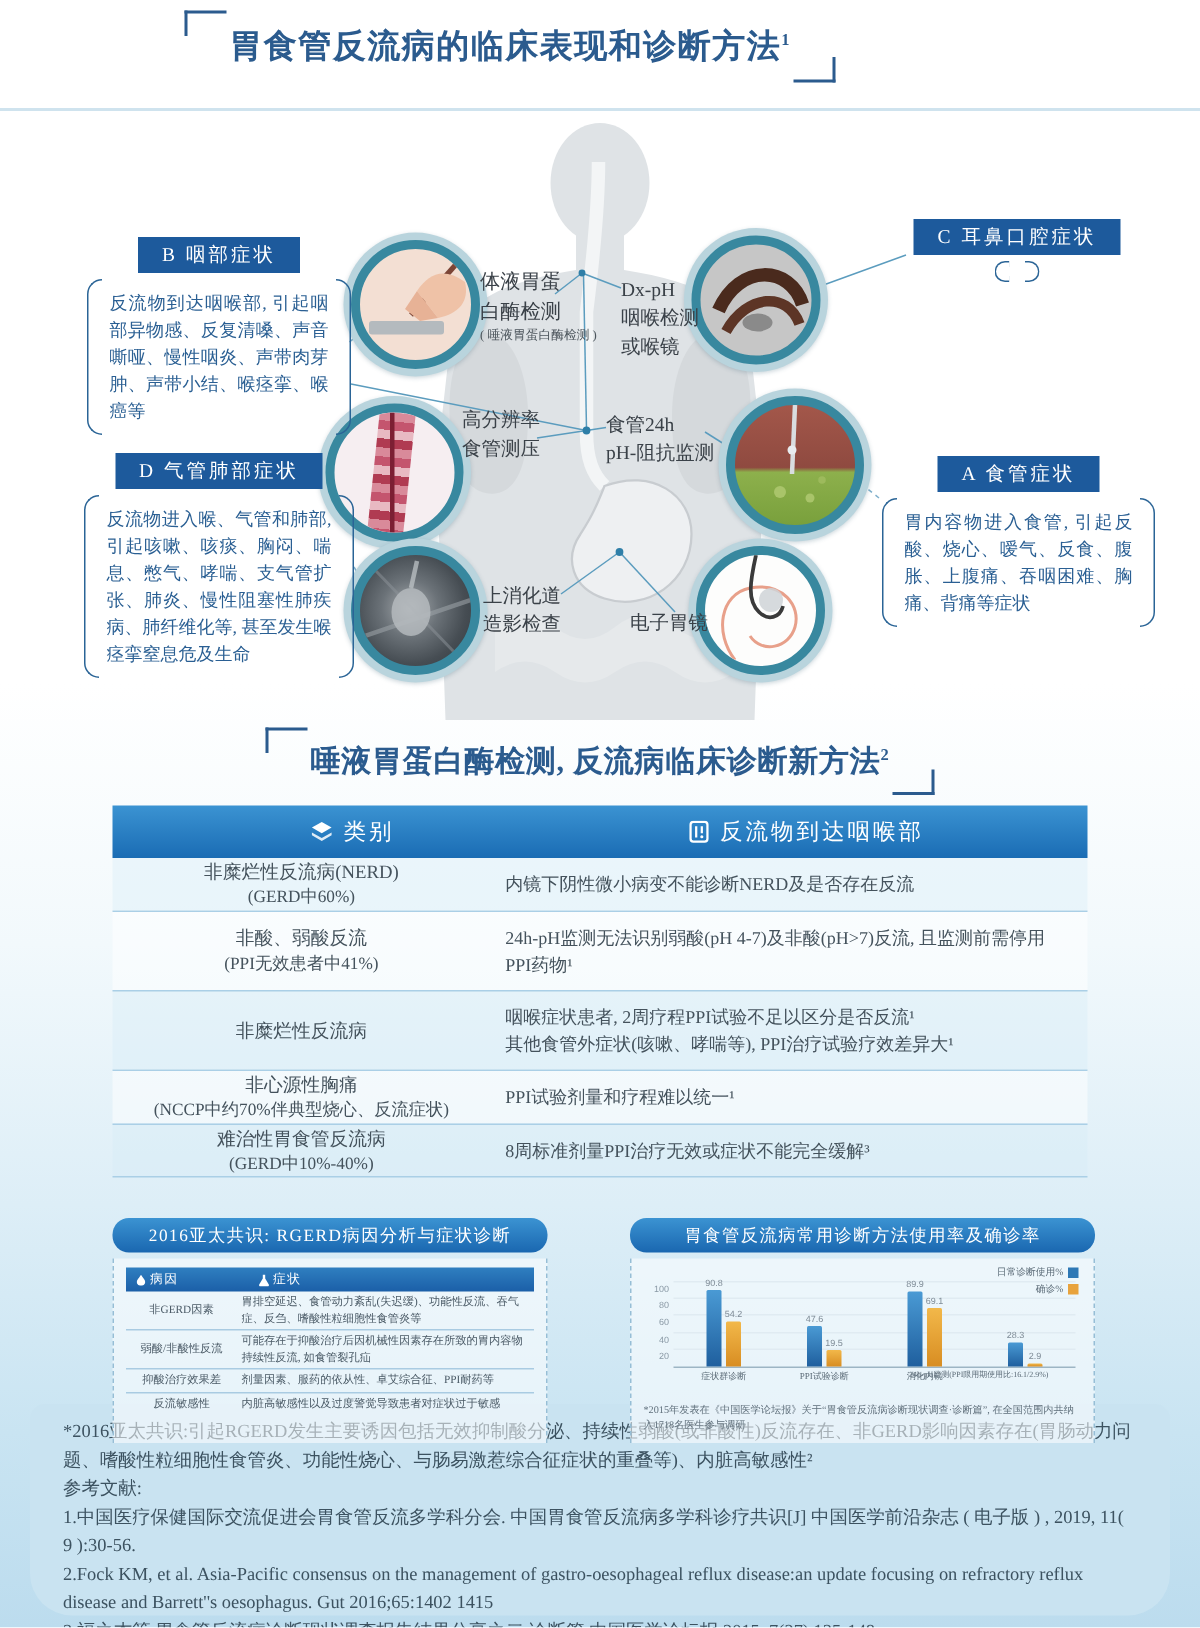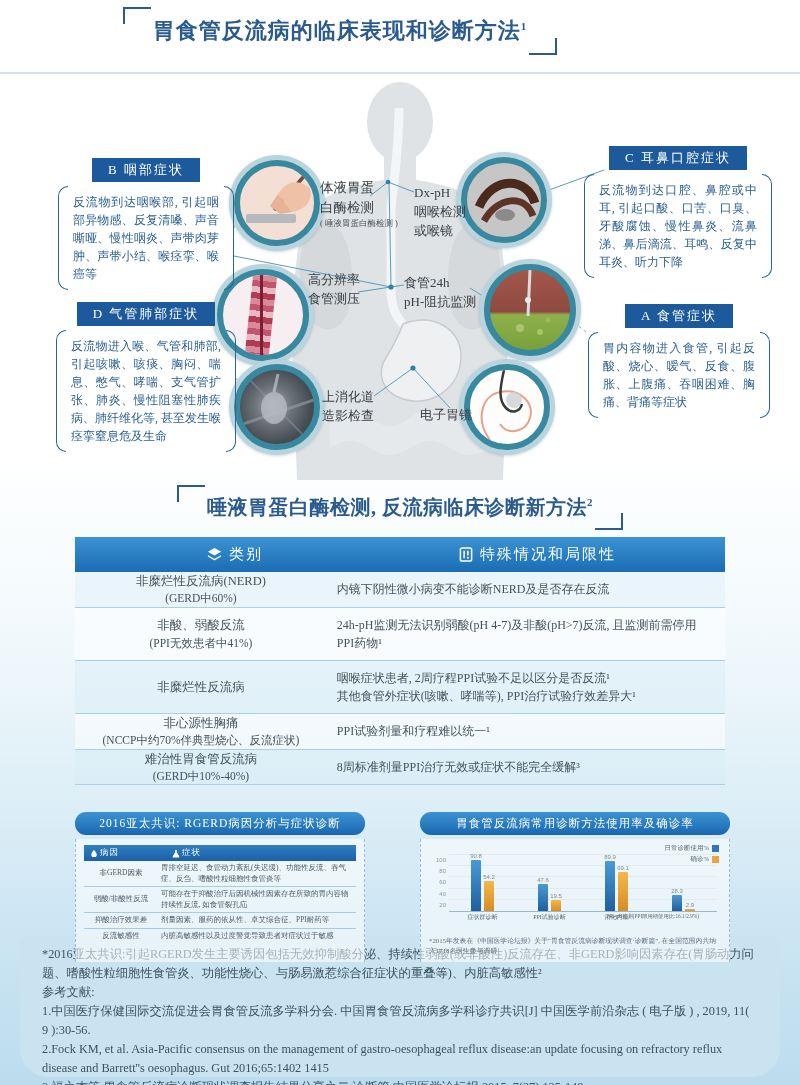--- a/index.html
+++ b/index.html
@@ -222,21 +222,21 @@
     <div class="dlabel" style="left:420px;top:328px;">
       <div>电子胃镜</div>
     </div>
 
     <div class="sbox" style="left:58px;top:80px;width:176px;">
       <div class="tag">B 咽部症状</div>
       <div class="body"><span class="bk bk-l"></span><span>反流物到达咽喉部, 引起咽部异物感、反复清嗓、声音嘶哑、慢性咽炎、声带肉芽肿、声带小结、喉痉挛、喉癌等</span><span class="bk bk-r"></span></div>
     </div>
     <div class="sbox" style="left:584px;top:68px;width:188px;">
       <div class="tag">C 耳鼻口腔症状</div>
-      <div class="body"><span class="bk bk-l"></span><span>反流物到达口腔、鼻腔或中耳, 引起口酸、口苦、口臭、牙酸腐蚀、慢性鼻炎、流鼻涕、鼻后滴流、耳鸣、反复中耳炎、听力下降</span><span class="bk bk-r"></span></div>
+      <div class="body"><span class="bk bk-l"></span><span class="bk bk-r"></span></div>
     </div>
     <div class="sbox" style="left:56px;top:224px;width:180px;">
       <div class="tag">D 气管肺部症状</div>
       <div class="body"><span class="bk bk-l"></span><span>反流物进入喉、气管和肺部, 引起咳嗽、咳痰、胸闷、喘息、憋气、哮喘、支气管扩张、肺炎、慢性阻塞性肺疾病、肺纤维化等, 甚至发生喉痉挛窒息危及生命</span><span class="bk bk-r"></span></div>
     </div>
     <div class="sbox" style="left:588px;top:226px;width:182px;">
       <div class="tag">A 食管症状</div>
       <div class="body"><span class="bk bk-l"></span><span>胃内容物进入食管, 引起反酸、烧心、嗳气、反食、腹胀、上腹痛、吞咽困难、胸痛、背痛等症状</span><span class="bk bk-r"></span></div>
     </div>
   </div>
@@ -260,21 +260,21 @@
           </svg>
         <span>类别</span>
       </div>
       <div class="hc hc2">
         <svg width="14" height="15" viewBox="0 0 14 16">
             <rect x="1" y="1" width="12" height="14" rx="2" fill="none" stroke="#fff" stroke-width="1.6"></rect>
             <line x1="5" y1="4" x2="5" y2="12" stroke="#fff" stroke-width="1.6"></line>
             <line x1="9" y1="4" x2="9" y2="9" stroke="#fff" stroke-width="1.6"></line>
             <circle cx="9" cy="11.5" r="1.1" fill="#fff"></circle>
           </svg>
-        <span>特殊情况和局限性</span>
+        <span>反流物到达咽喉部</span>
       </div>
     </div>
     <div class="trow">
       <div class="tcell-l">
           <div>非糜烂性反流病(NERD)</div>
           <div class="tsub">(GERD中60%)</div>
         </div>
       <div class="tcell-r">
           <div>内镜下阴性微小病变不能诊断NERD及是否存在反流</div>
         </div>

